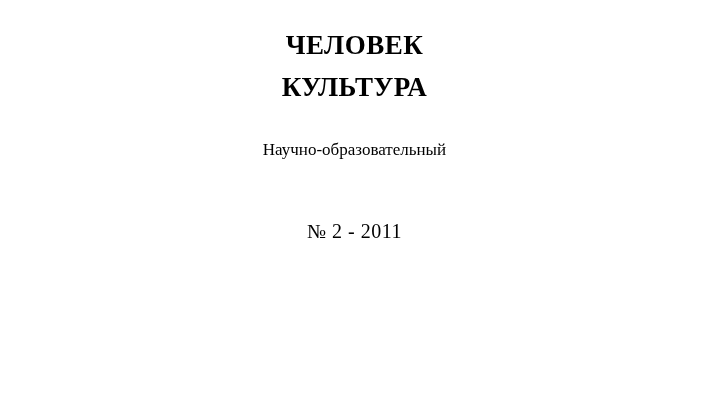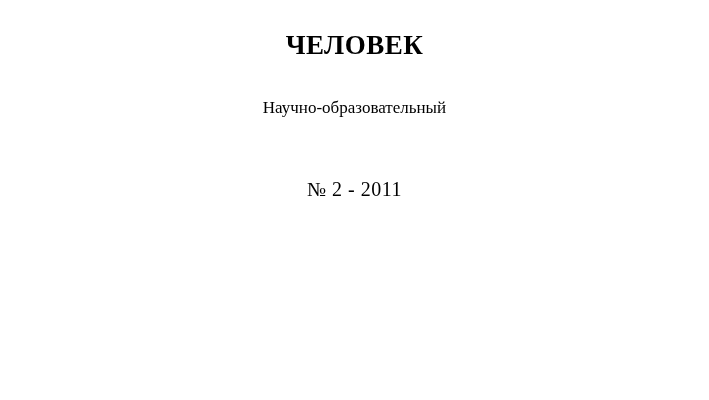--- a/index.html
+++ b/index.html
@@ -58,20 +58,21 @@
     letter-spacing: 0.5px;
   }
 </style>
 </head>
 <body>
 
 <div class="page">
 
   <div class="title-block">
     <div class="title-line">ЧЕЛОВЕК</div>
+    <div class="title-line">КУЛЬТУРА</div>
   </div>
 
   <div class="subtitle-block">
     <div class="subtitle-line">Научно-образовательный</div>
   </div>
 
   <div class="issue-block">
     <div class="issue-line">№ 2 - 2011</div>
   </div>
 

